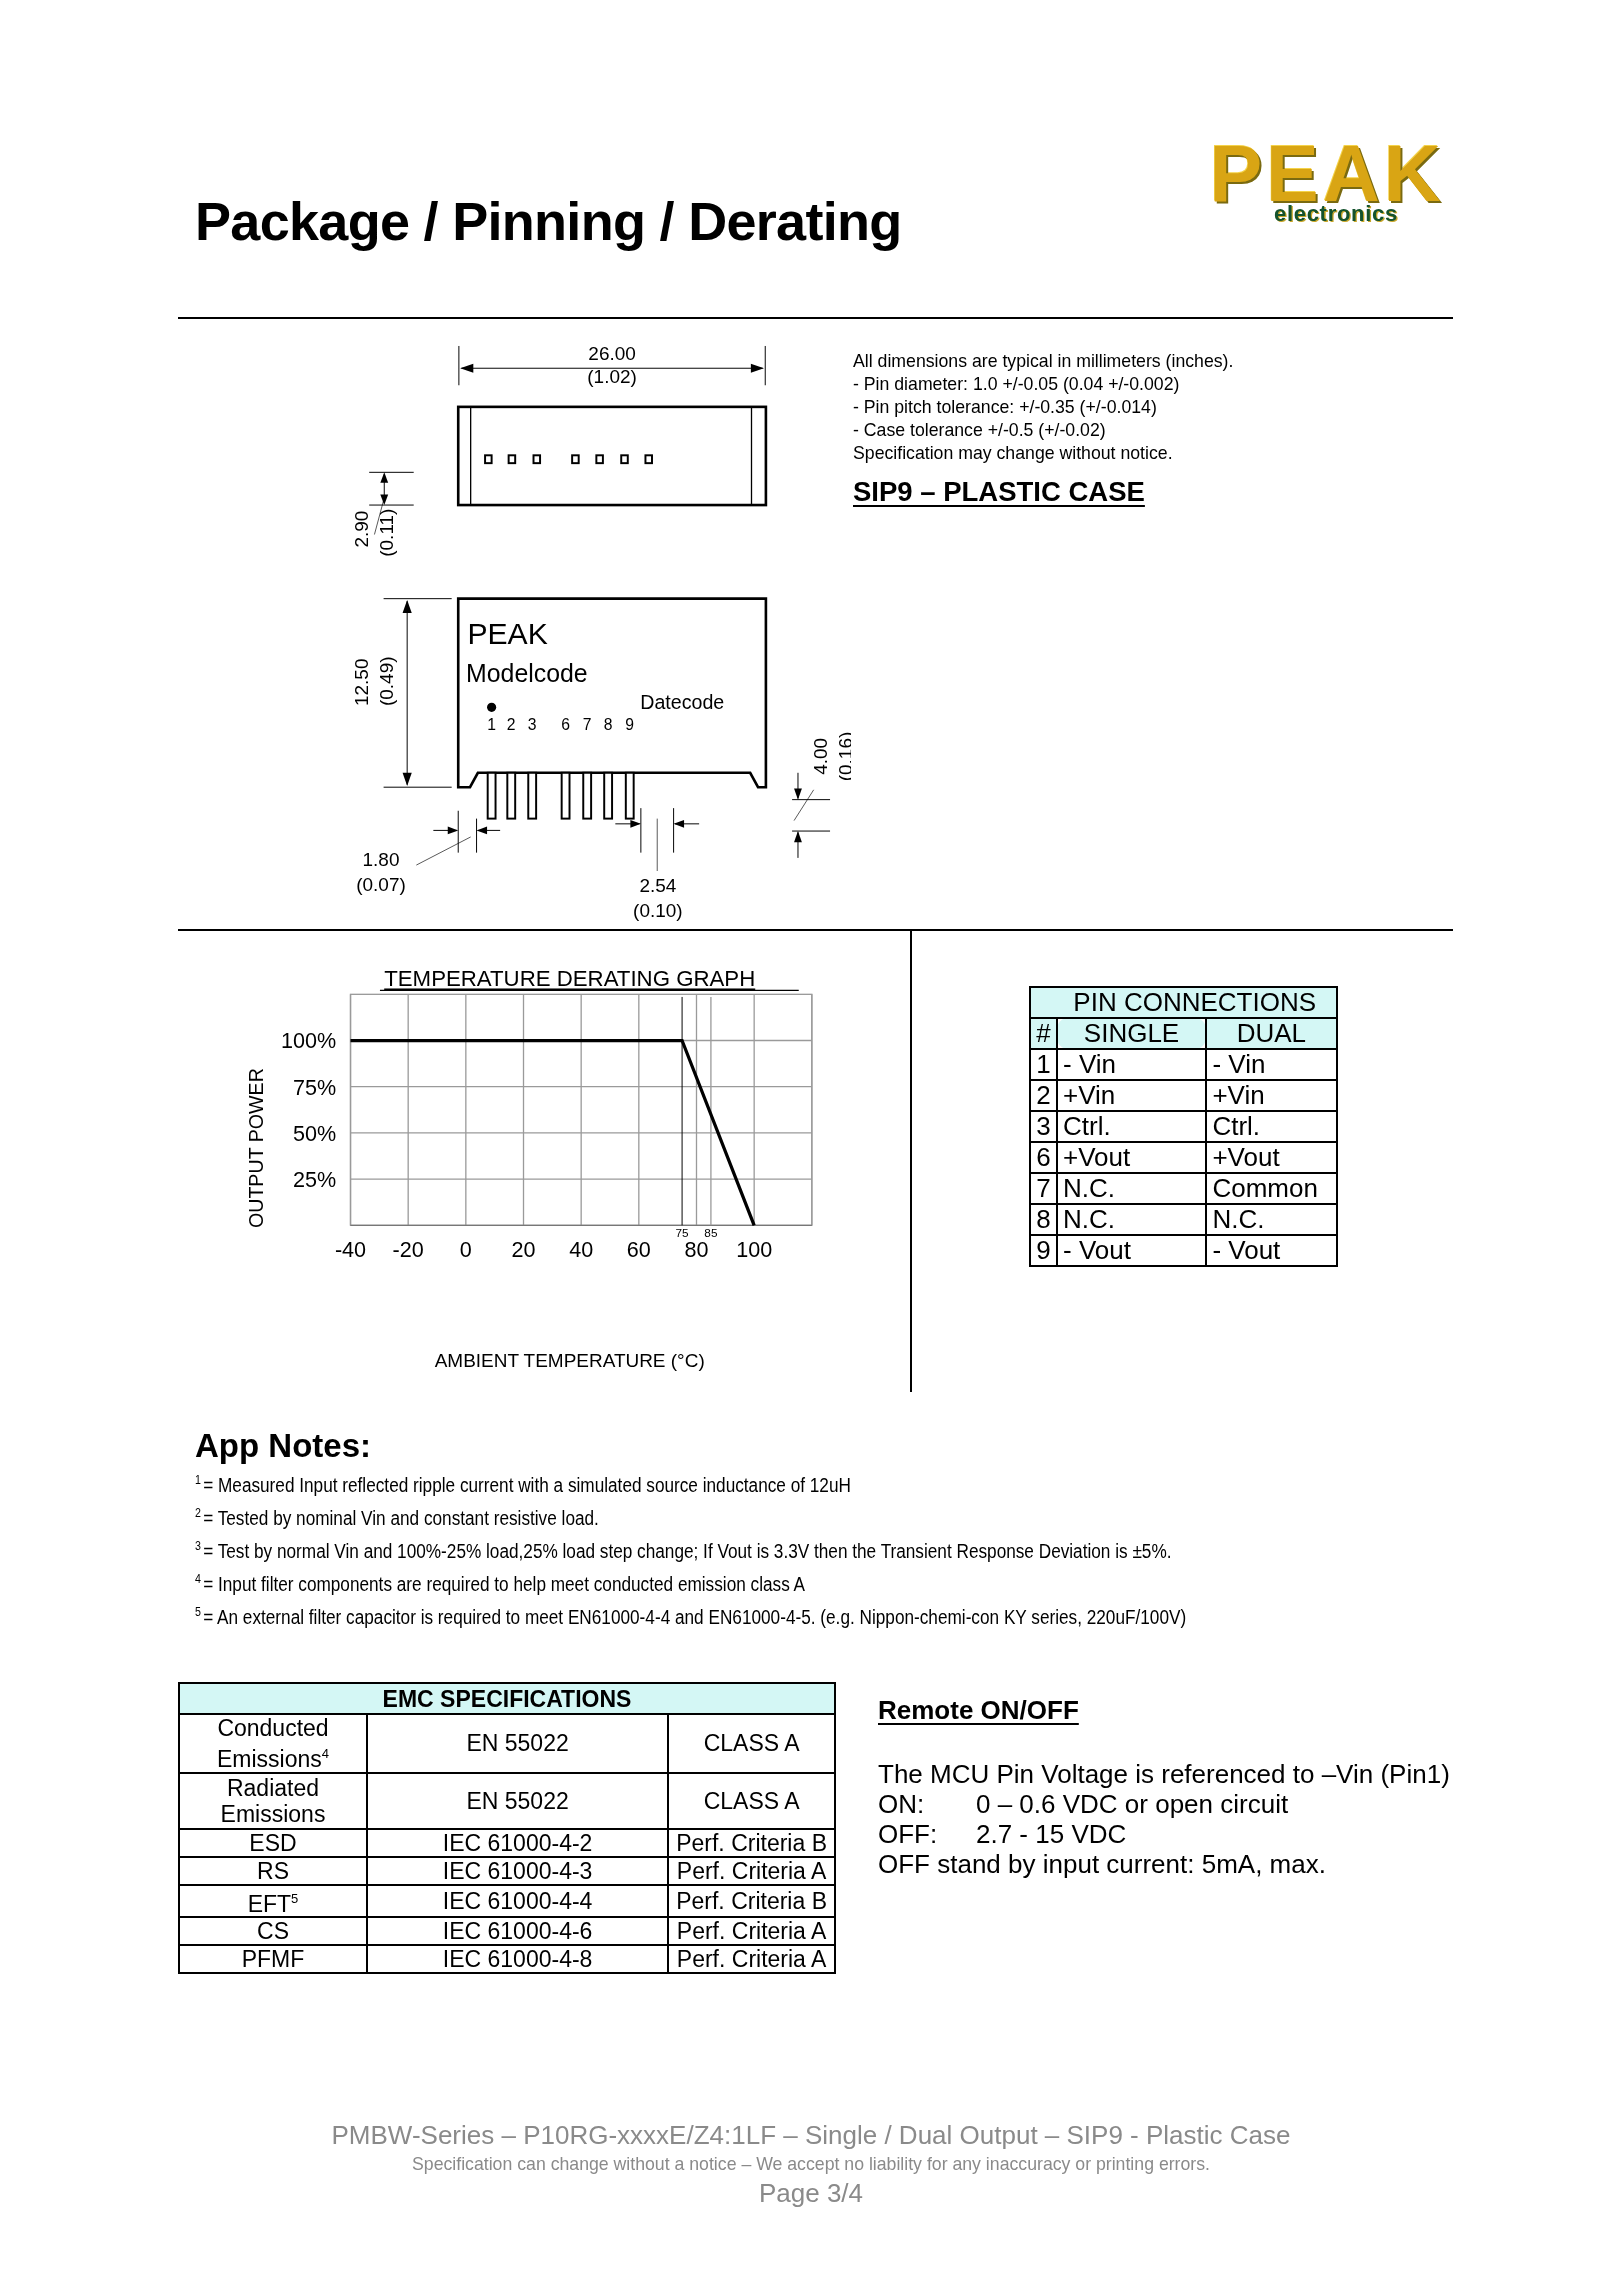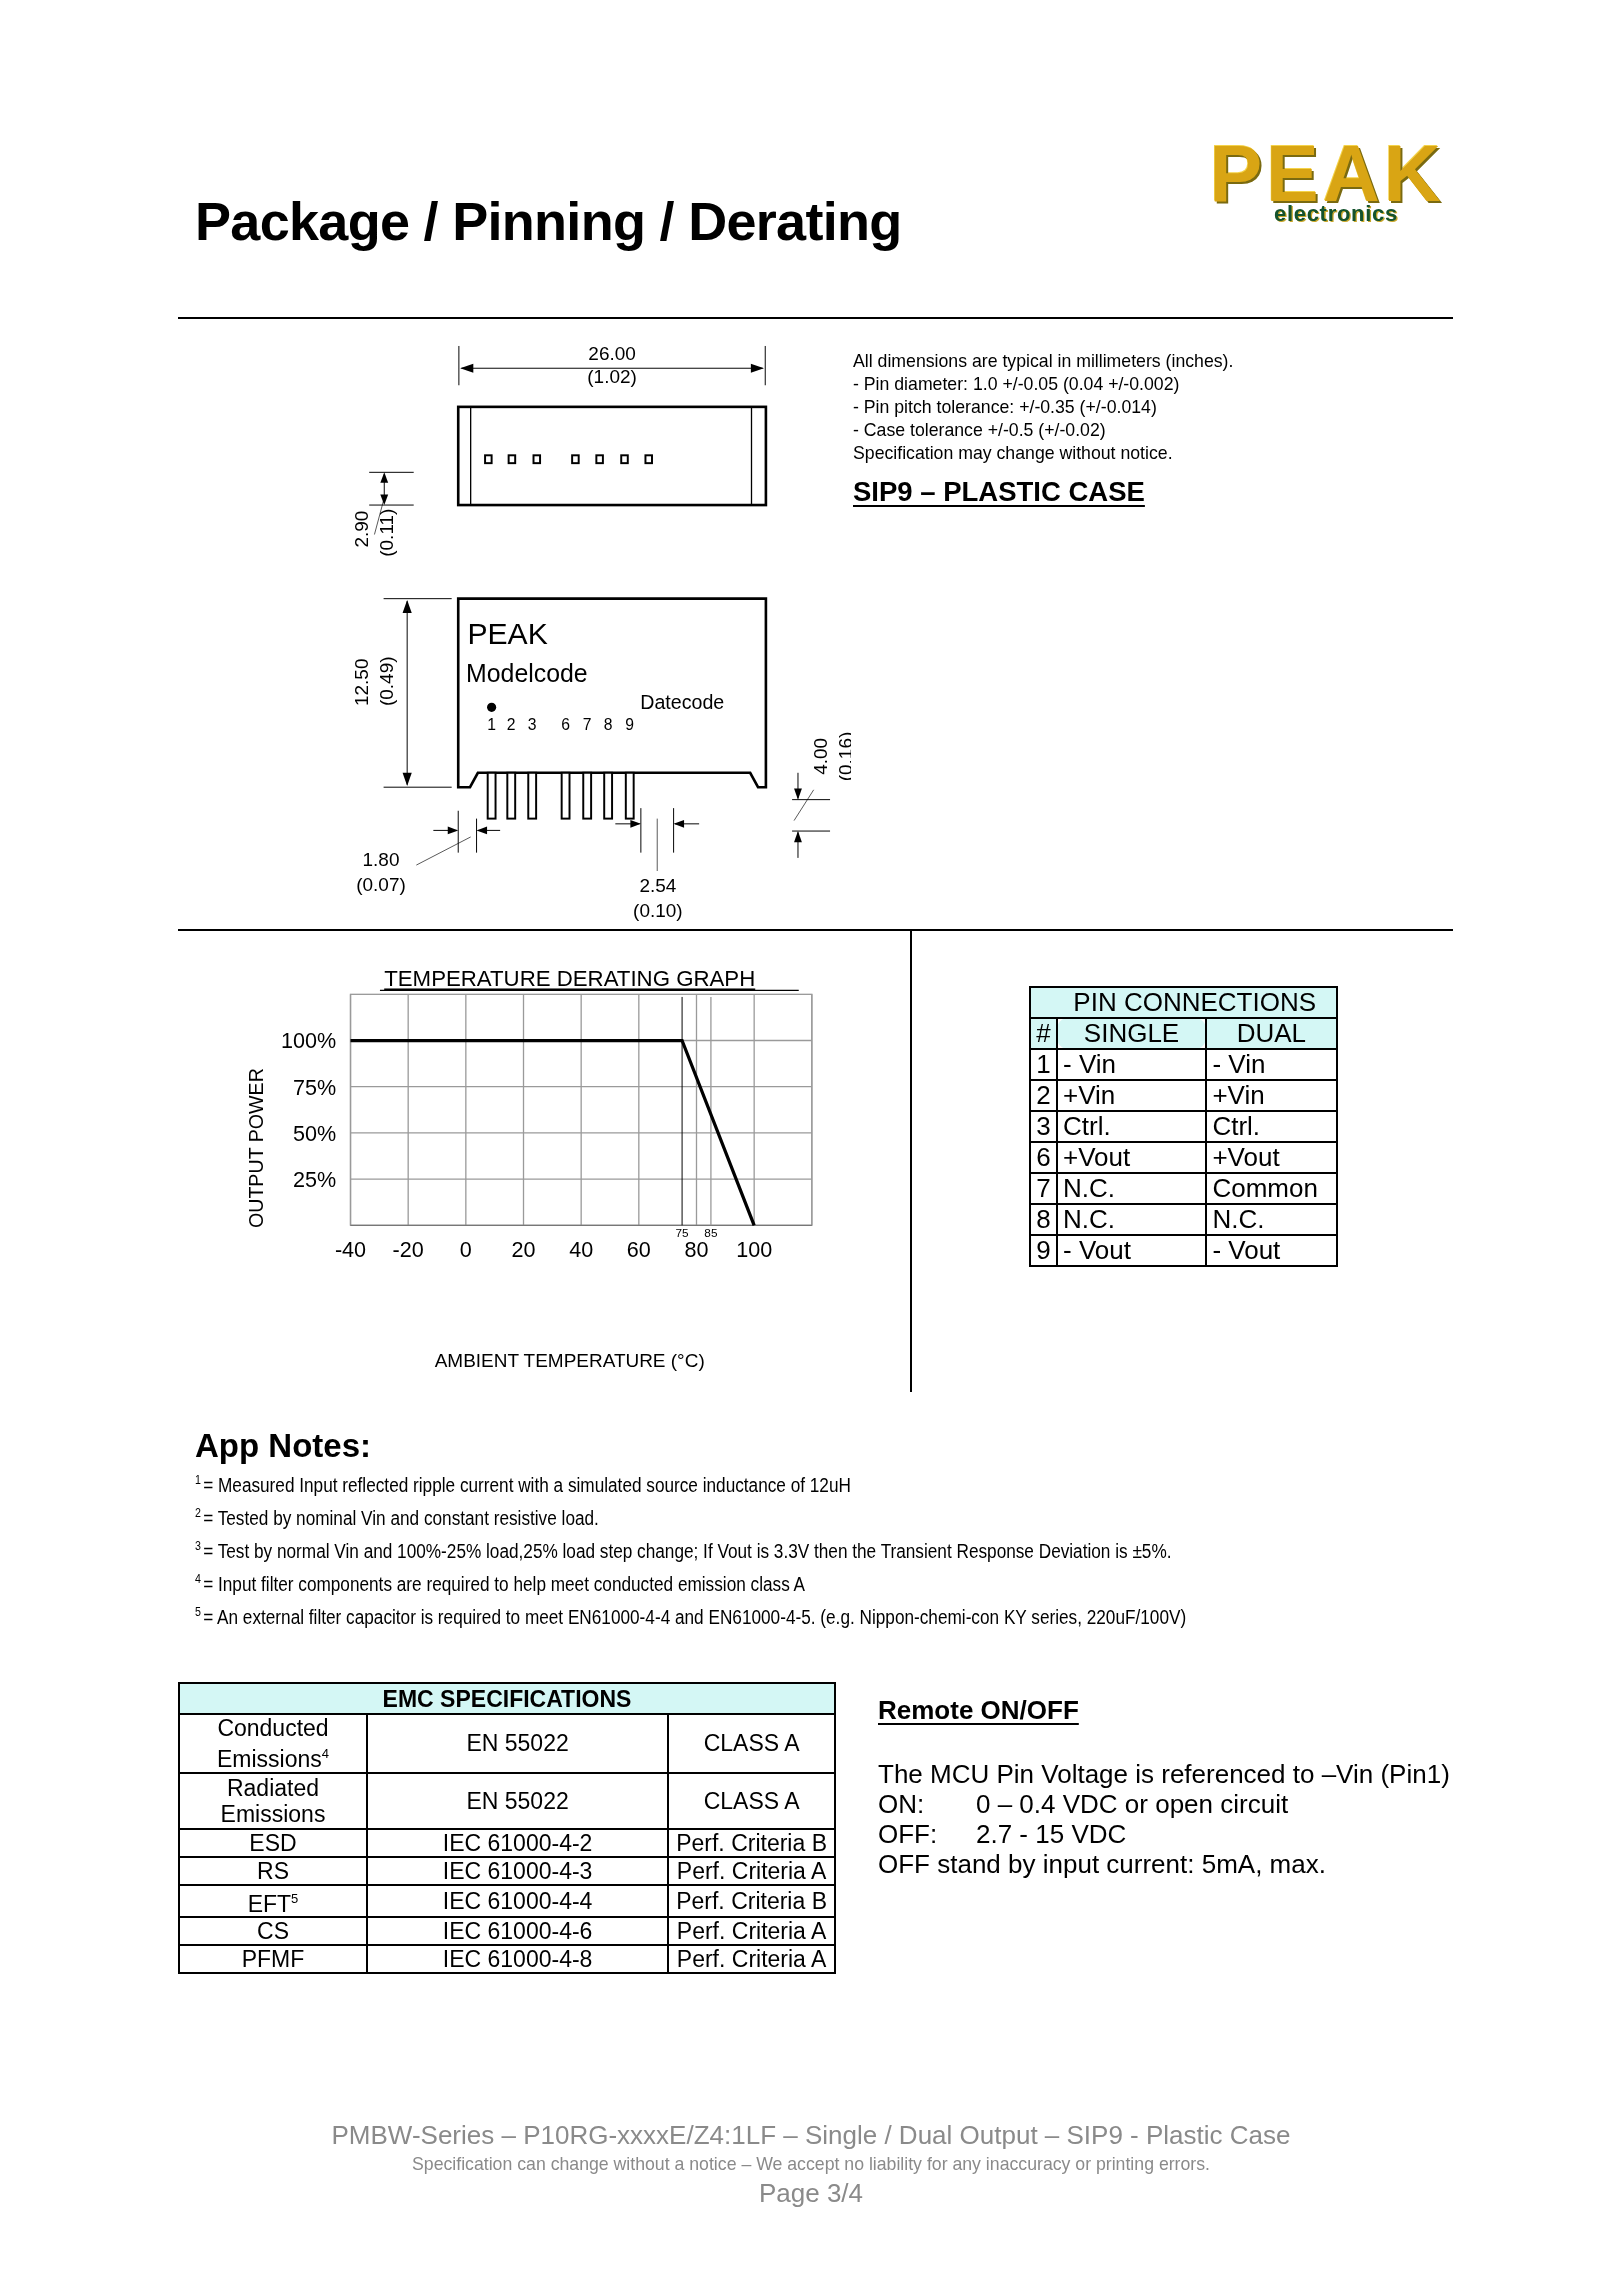--- a/index.html
+++ b/index.html
@@ -323,21 +323,21 @@
         <td style="width: 160px; height: 26px;"><span>PFMF</span></td>
         <td style="width: 294px;">IEC 61000-4-8</td>
         <td>Perf. Criteria A</td>
       </tr>
     </tbody>
 </table>
 
 <div class="abs remote-title">Remote ON/OFF</div>
 <div class="abs remote-body">
   <div>The MCU Pin Voltage is referenced to –Vin (Pin1)</div>
-  <div><span class="lbl">ON:</span><span>0 – 0.4 VDC or open circuit</span></div>
+  <div><span class="lbl">ON:</span><span>0 – 0.6 VDC or open circuit</span></div>
   <div><span class="lbl">OFF:</span><span>2.7 - 15 VDC</span></div>
   <div>OFF stand by input current: 5mA, max.</div>
 </div>
 
 <div class="abs footer f1">PMBW-Series – P10RG-xxxxE/Z4:1LF – Single / Dual Output – SIP9 - Plastic Case</div>
 <div class="abs footer f2">Specification can change without a notice – We accept no liability for any inaccuracy or printing errors.</div>
 <div class="abs footer f3">Page 3/4</div>
 
 
 </body></html>

